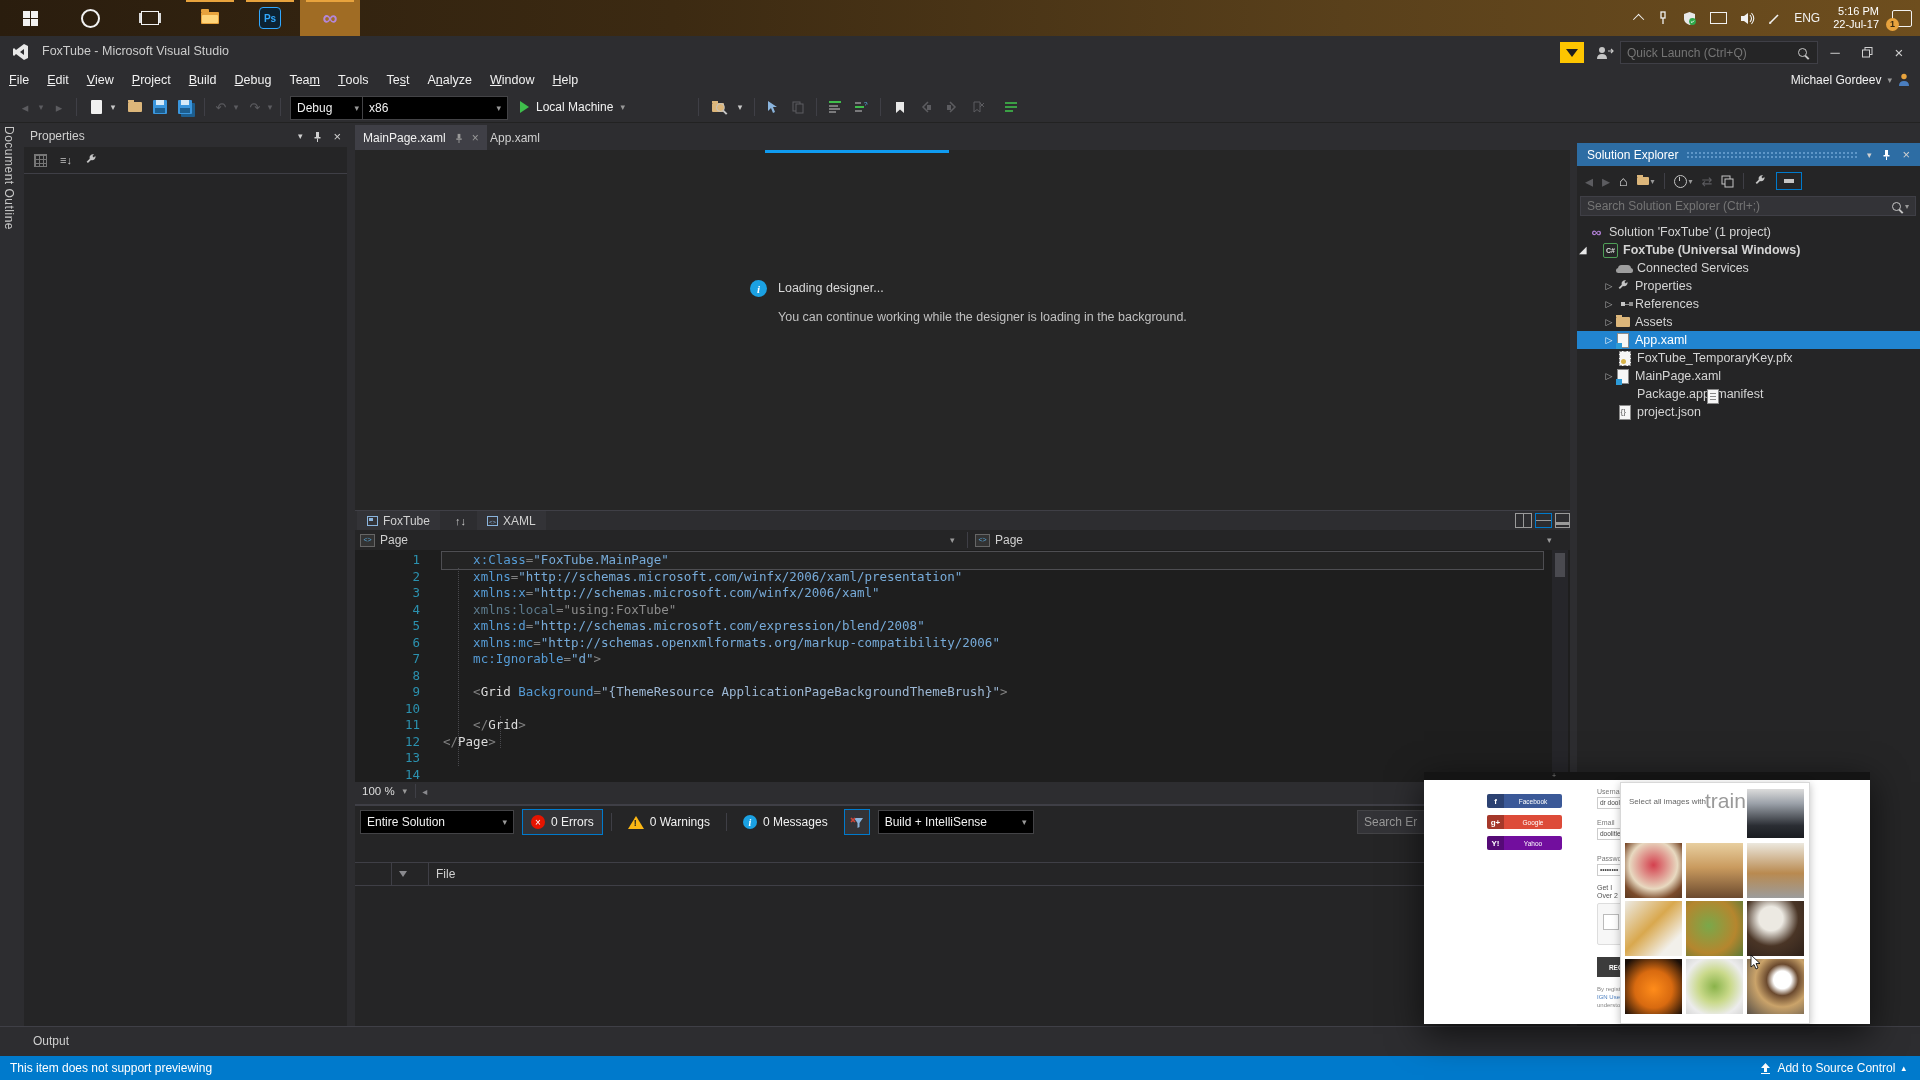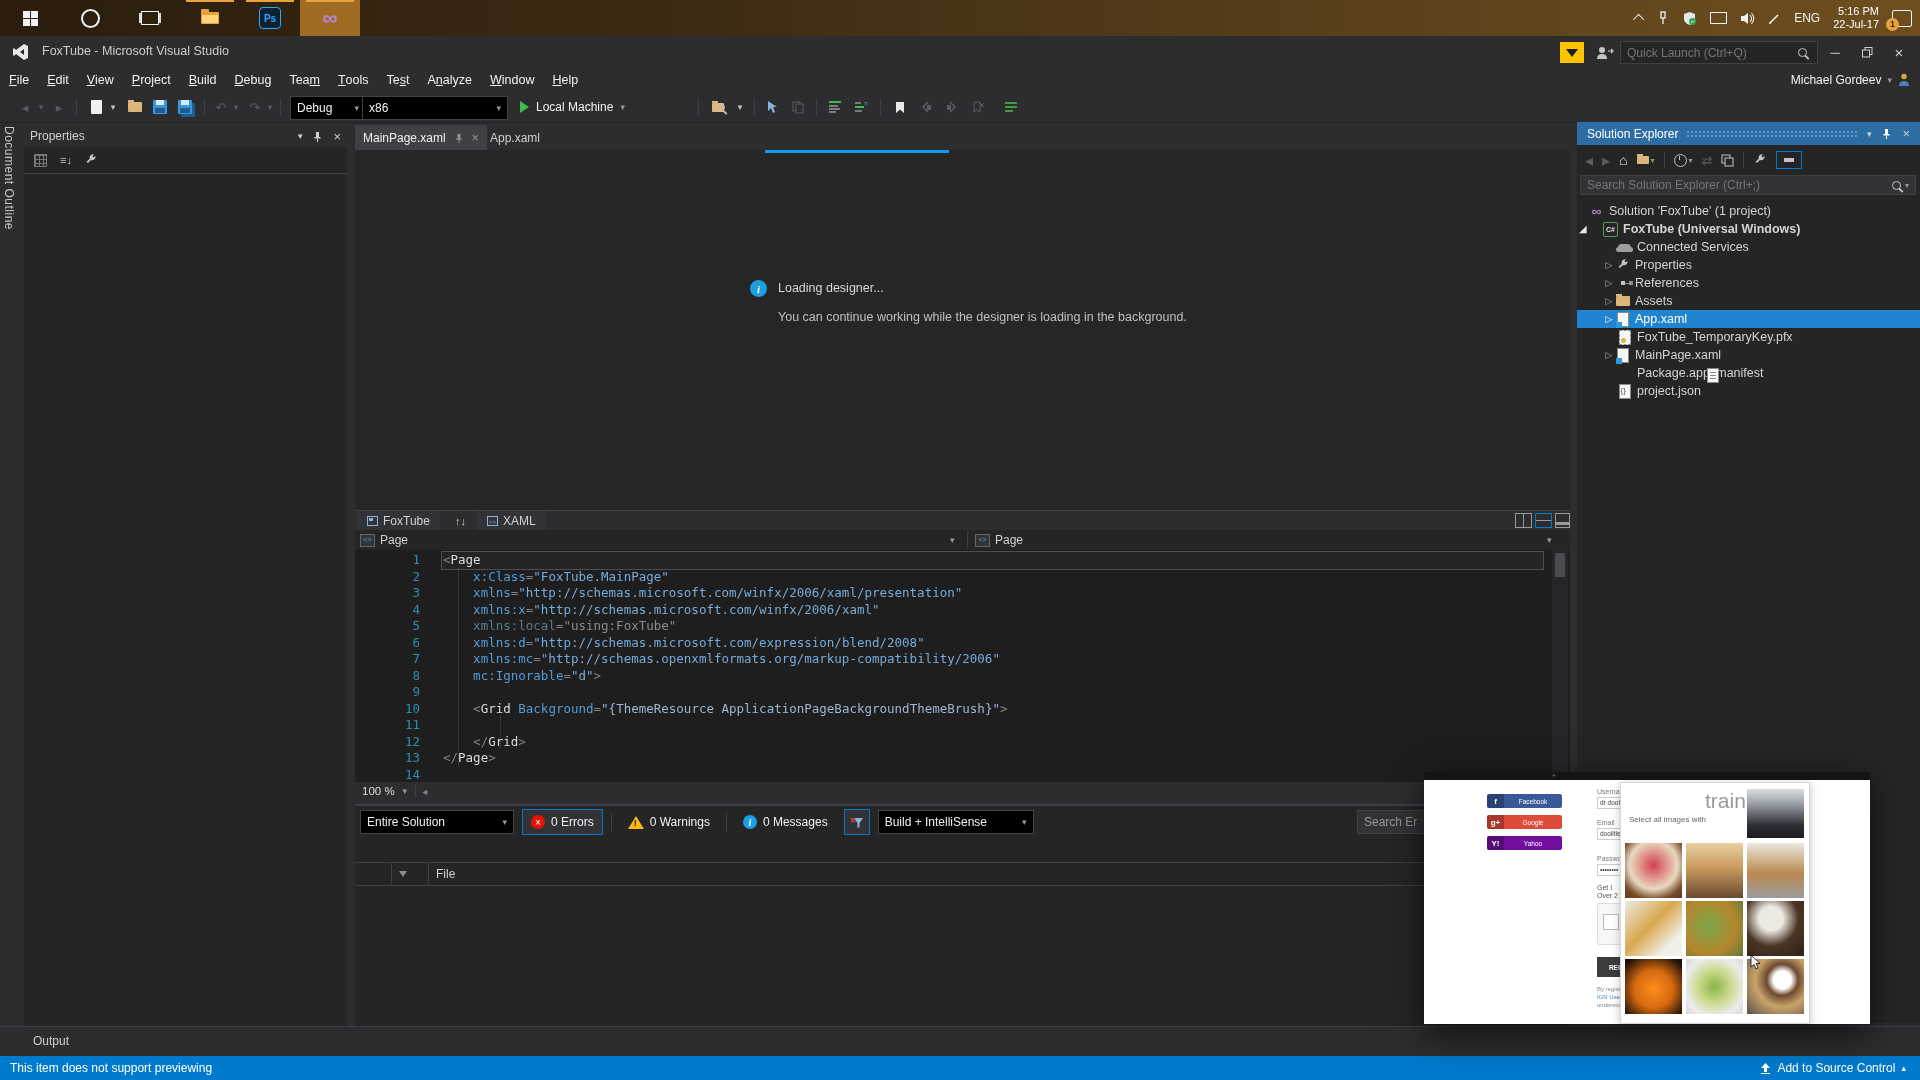--- a/index.html
+++ b/index.html
@@ -523,21 +523,20 @@
         <div>9</div>
           <div>10</div>
         <div>11</div>
           <div>12</div>
         <div>13</div>
           <div>14</div>
       </div>
       <div class="iguide" style="left:103px;top:18px;height:198px"></div>
       <div class="iguide" style="left:145px;top:166px;height:32px"></div>
       <div class="lines">
-        <div class="code-line"><span class="tok p">&lt;</span><span class="tok e">Page</span></div>
         <div class="code-line"><span class="tok a">    x:Class</span><span class="tok p">=</span><span class="tok s">"FoxTube.MainPage"</span></div>
         <div class="code-line"><span class="tok a">    xmlns</span><span class="tok p">=</span><span class="tok s">"http://schemas.microsoft.com/winfx/2006/xaml/presentation"</span></div>
         <div class="code-line"><span class="tok a">    xmlns:x</span><span class="tok p">=</span><span class="tok s">"http://schemas.microsoft.com/winfx/2006/xaml"</span></div>
         <div class="code-line"><span class="tok da">    xmlns:local</span><span class="tok p">=</span><span class="tok ds">"using:FoxTube"</span></div>
         <div class="code-line"><span class="tok a">    xmlns:d</span><span class="tok p">=</span><span class="tok s">"http://schemas.microsoft.com/expression/blend/2008"</span></div>
         <div class="code-line"><span class="tok a">    xmlns:mc</span><span class="tok p">=</span><span class="tok s">"http://schemas.openxmlformats.org/markup-compatibility/2006"</span></div>
         <div class="code-line"><span class="tok a">    mc:Ignorable</span><span class="tok p">=</span><span class="tok s">"d"</span><span class="tok p">&gt;</span></div>
         <div class="code-line"></div>
         <div class="code-line"><span class="tok p">    &lt;</span><span class="tok e">Grid</span><span class="tok a"> Background</span><span class="tok p">=</span><span class="tok x">"{ThemeResource ApplicationPageBackgroundThemeBrush}"</span><span class="tok p">&gt;</span></div>
         <div class="code-line"></div>
@@ -598,21 +597,21 @@
             <span style="width:0;height:0;border-left:4px solid transparent;border-right:4px solid transparent;border-top:6px solid #8a8a8e"></span>
           </div>
         <div class="el-cell" style="flex:1">
             <span>File</span>
           </div>
       </div>
       <div></div>
     </div>
   </div>
 
-  <div class="panel" style="left:1577px;top:0;width:343px;height:901px">
+  <div class="panel" style="left:1577px;top:21px;width:343px;height:901px">
     <div id="se-hdr">
       <span>Solution Explorer</span>
       <div class="hdr-dots"></div>
       <div class="hdr-btns">
         <span style="font-size:9px">▾</span>
         <svg width="11" height="11" viewBox="0 0 11 11">
             <rect x="4" y="1" width="3" height="5" fill="#fff"></rect>
             <rect x="2.5" y="6" width="6" height="1.5" fill="#fff"></rect>
             <line x1="5.5" y1="7.5" x2="5.5" y2="11" stroke="#fff"></line>
           </svg>
@@ -785,21 +784,21 @@
     <span class="abs" style="left:5px;top:10px;width:14px;height:14px;background:#fff;border:1.5px solid #bbb"></span>
   </div>
   <div class="abs" style="left:173px;top:185px;width:44px;height:20px;background:#3c3c3c;color:#fff;font-size:6.5px;display:flex;align-items:center;justify-content:center;font-weight:bold">
       <span>REGIS</span>
     </div>
   <div class="flabel" style="top:214px;color:#888;font-size:6px">By regist</div>
   <div class="flabel" style="top:222px;color:#4a7ebf;font-size:6px">IGN User</div>
   <div class="flabel" style="top:230px;color:#888;font-size:6px">understo</div>
 
   <div id="captcha">
-    <div class="abs" style="left:8px;top:32px;font-size:8px;color:#666">Select all images with</div>
+    <div class="abs" style="left:8px;top:14px;font-size:8px;color:#666">Select all images with</div>
     <div class="abs" style="left:84px;top:6px;font-size:21px;color:#9a9a9a">train</div>
     <div class="cap-img ph0" style="left:126px;top:6px;height:49px"></div>
     <div class="cap-img ph1" style="left:4px;top:60px"></div>
     <div class="cap-img ph2" style="left:65px;top:60px"></div>
     <div class="cap-img ph3" style="left:126px;top:60px"></div>
     <div class="cap-img ph4" style="left:4px;top:118px"></div>
     <div class="cap-img ph5" style="left:65px;top:118px"></div>
     <div class="cap-img ph6" style="left:126px;top:118px"></div>
     <div class="cap-img ph7" style="left:4px;top:176px"></div>
     <div class="cap-img ph8" style="left:65px;top:176px"></div>

